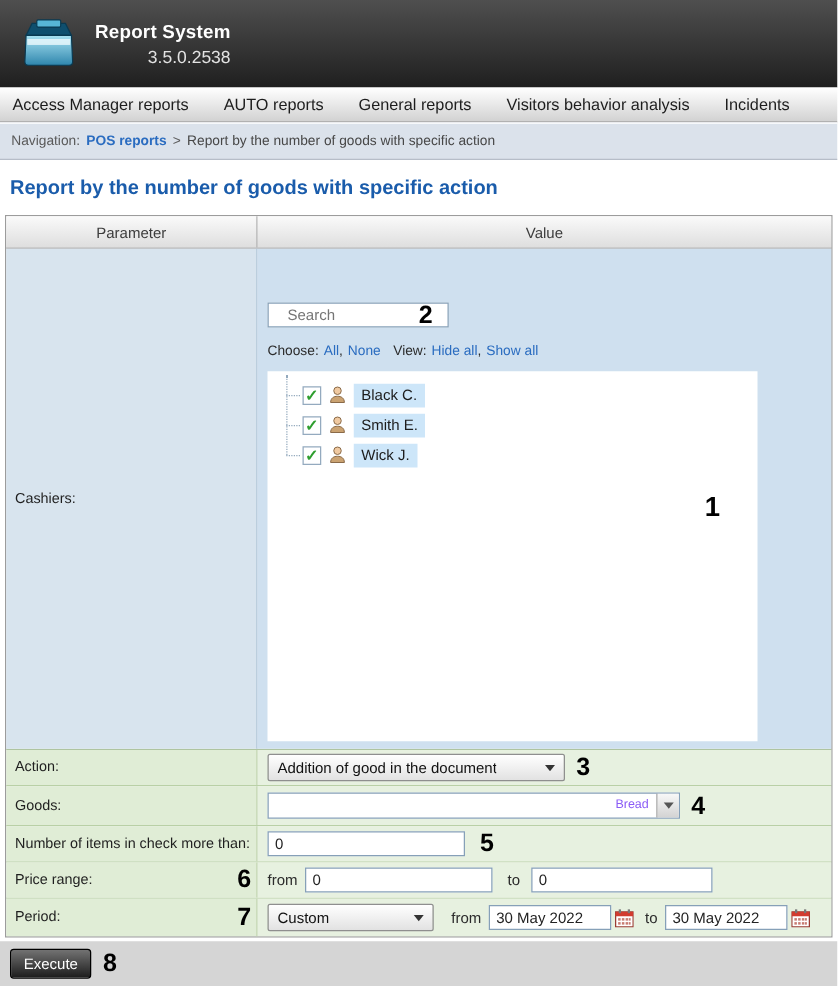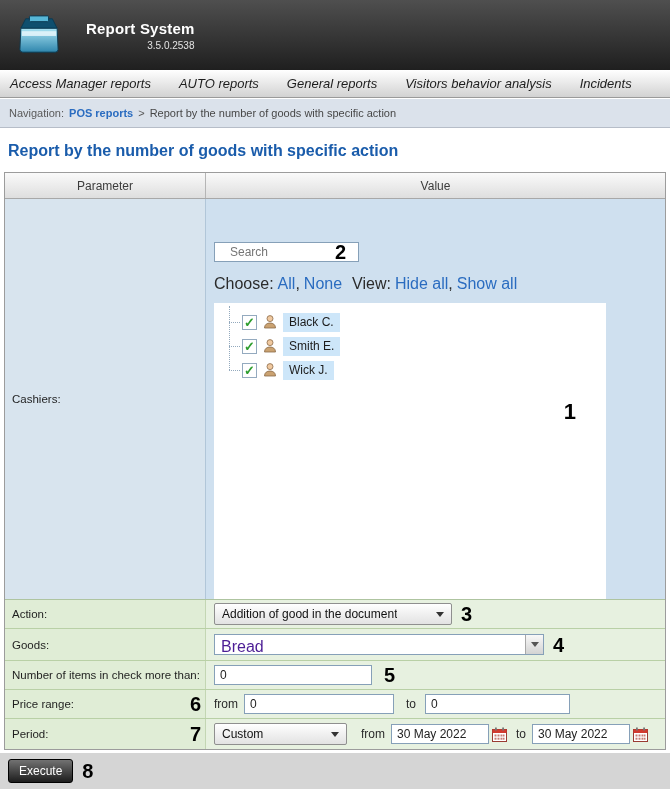--- a/index.html
+++ b/index.html
@@ -2,28 +2,28 @@
 <html><head>
 <meta charset="utf-8">
 <style>
   * { box-sizing: border-box; margin: 0; padding: 0; }
   html, body { width: 670px; height: 789px; overflow: hidden; }
   body { font-family: "Liberation Sans", sans-serif; background: #ffffff; position: relative; }
 
   
   .app-header { height: 70px; background: linear-gradient(#4f4f4f, #1f1f1f); display: flex; align-items: center; padding-left: 16px; }
   .app-icon { width: 46px; height: 42px; flex: 0 0 auto; }
-  .title-block { margin-left: 24px; display: flex; flex-direction: column; }
+  .title-block { margin-left: 14px; display: flex; flex-direction: column; }
   .app-title { color: #ffffff; font-size: 15px; font-weight: bold; letter-spacing: .2px; }
-  .app-version { color: #e3e3e3; font-size: 10px; margin-top: 3px; align-self: flex-end; }
+  .app-version { color: #e3e3e3; font-size: 14px; margin-top: 3px; align-self: flex-end; }
 
   
   .menubar { height: 28px; background: linear-gradient(#ffffff, #d2d2d2); border-bottom: 1px solid #9a9a9a;
              display: flex; align-items: center; padding: 0 10px; gap: 28px; font-size: 13px; color: #1d1d1d; white-space: nowrap; }
-  .menu-item { flex: 0 0 auto; cursor: pointer; font-style: italic; }
+  .menu-item { flex: 0 0 auto; cursor: pointer; }
 
   
   .breadcrumb { height: 30px; background: #dbe2eb; border-top: 1px solid #ffffff; border-bottom: 1px solid #b6bdc8;
                 display: flex; align-items: center; padding: 0 9px; font-size: 11px; color: #5a5a5a; gap: 5px; white-space: nowrap; }
   .breadcrumb a { color: #2a6cc0; font-weight: bold; text-decoration: none; cursor: pointer; }
   .breadcrumb .current { color: #474747; }
 
   
   .page-title { color: #1a5cab; font-size: 16px; font-weight: bold; margin: 14px 0 12px 8px; }
 
@@ -40,21 +40,21 @@
   .param-label { font-size: 11.5px; color: #1f1f1f; white-space: nowrap; }
 
   
   .cashiers-row { height: 401px; border-bottom: 1px solid #aec4a0; }
   .cashiers-row .cell-param { background: #d8e4ee; border-right: 1px solid #b1c6d8; display: flex; align-items: center; padding-left: 7px; }
   .cashiers-row .cell-value { background: #cfe0ef; padding: 43px 0 0 8px; position: relative; }
 
   .search-line { display: flex; align-items: center; }
   .search-input { width: 145px; height: 20px; border: 1px solid #86a0b8; padding: 2px 15px; font-size: 12px;
                   font-family: inherit; background: #fff; color: #333; }
-  .links-line { margin-top: 13px; font-size: 16px; color: #2b2b2b; display: flex; align-items: center; }
+  .links-line { margin-top: 13px; font-size: 11px; color: #2b2b2b; display: flex; align-items: center; }
   .links-line .lnk { color: #2a6cc0; cursor: pointer; }
   .links-line .lbl { color: #2b2b2b; }
   .sp-s { margin-left: 4px; }
   .sp-m { margin-left: 10px; }
 
   .list-box { margin-top: 10px; width: 392px; height: 296px; background: #ffffff; position: relative; padding: 7px 0 0 9px; }
   .tree { position: relative; margin-left: 4px; height: 72px; }
   .tree::before { content: ""; position: absolute; left: 2px; top: -4px; height: 64px; border-left: 1px dotted #93a9bd; }
   .tree-item { display: flex; align-items: center; height: 24px; position: relative; padding-left: 15px; }
   .tree-item::before { content: ""; position: absolute; left: 2px; top: 50%; width: 11px; border-top: 1px dotted #93a9bd; }
@@ -83,21 +83,21 @@
   
   .select { border: 1px solid #8f8f8f; border-radius: 2px; background: linear-gradient(#ffffff, #e2e2e2);
             display: flex; align-items: center; justify-content: space-between; padding: 0 7px; font-size: 12px;
             color: #111; height: 22px; cursor: pointer; gap: 11px; }
   .select .sel-text { white-space: nowrap; overflow: hidden; }
   .tri { width: 0; height: 0; border-left: 4px solid transparent; border-right: 4px solid transparent; border-top: 5px solid #333; margin-left: 8px; flex: 0 0 auto; }
   .select-action { width: 238px; }
   .select-period { width: 133px; }
 
   .combo { width: 330px; height: 21px; border: 1px solid #86a0b8; background: #fff; display: flex; align-items: stretch; cursor: pointer; }
-  .combo-text { flex: 1; font-size: 16px; padding: 3px 6px; color: #4c1d95; white-space: nowrap; overflow: hidden; }
+  .combo-text { flex: 1; font-size: 10px; padding: 3px 6px; color: #8b5cf6; white-space: nowrap; overflow: hidden; text-align: right; }
   .combo-btn { width: 18px; background: linear-gradient(#f8f8f8, #d3d3d3); border-left: 1px solid #a8a8a8;
                display: flex; align-items: center; justify-content: center; }
   .combo-btn .tri { margin-left: 0; border-top-color: #555; }
 
   .text-input { height: 20px; border: 1px solid #86a0b8; background: #fff; font-size: 12px; font-family: inherit; padding: 2px 5px; color: #222; }
   .num-input { width: 158px; }
   .price-input-1 { width: 150px; }
   .price-input-2 { width: 145px; }
   .date-input { width: 98px; }
   .range-lbl { font-size: 12px; color: #2b2b2b; }

